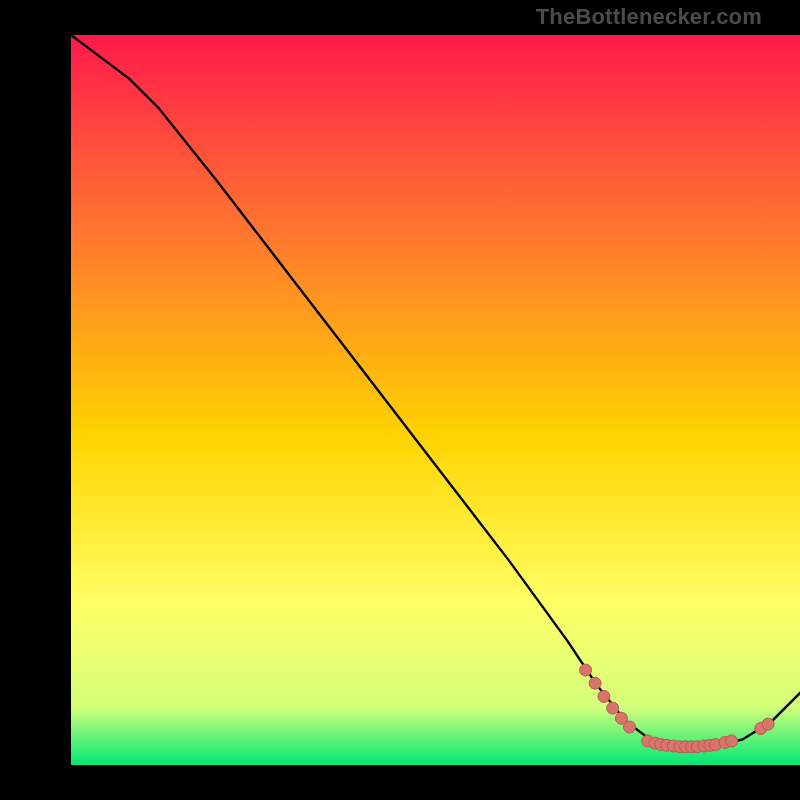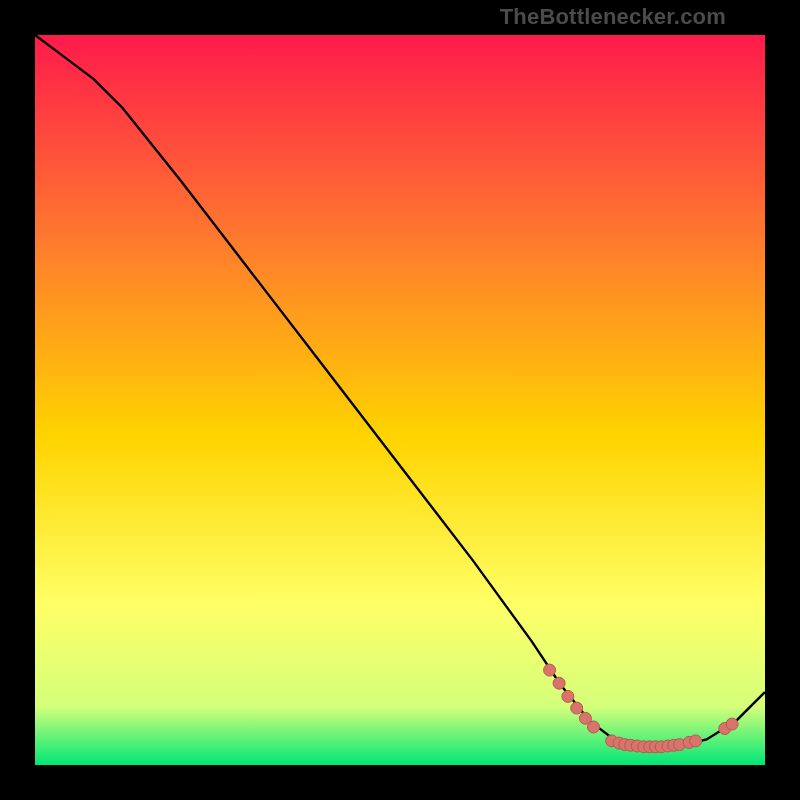--- a/index.html
+++ b/index.html
@@ -9,20 +9,21 @@
     height: 800px;
     background: #000;
     overflow: hidden;
     font-family: Arial, Helvetica, sans-serif;
   }
   .frame {
     position: relative;
     width: 736px;
     height: 800px;
     background: #000;
+    margin-left: 36px;
   }
   .watermark {
     position: absolute;
     top: 4px;
     right: 10px;
     color: #4b4b4b;
     font-size: 22px;
     font-weight: 600;
     letter-spacing: 0.2px;
     user-select: none;

